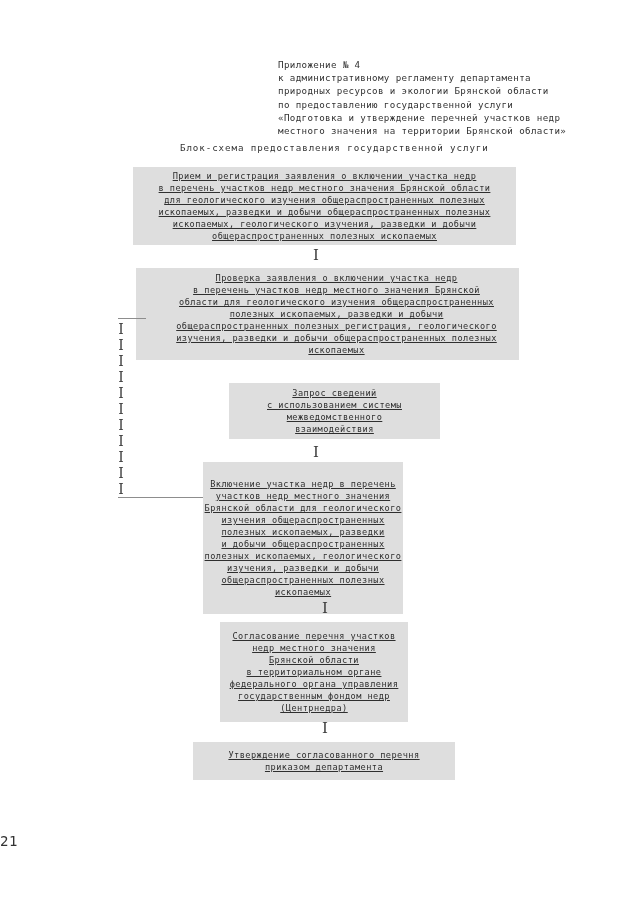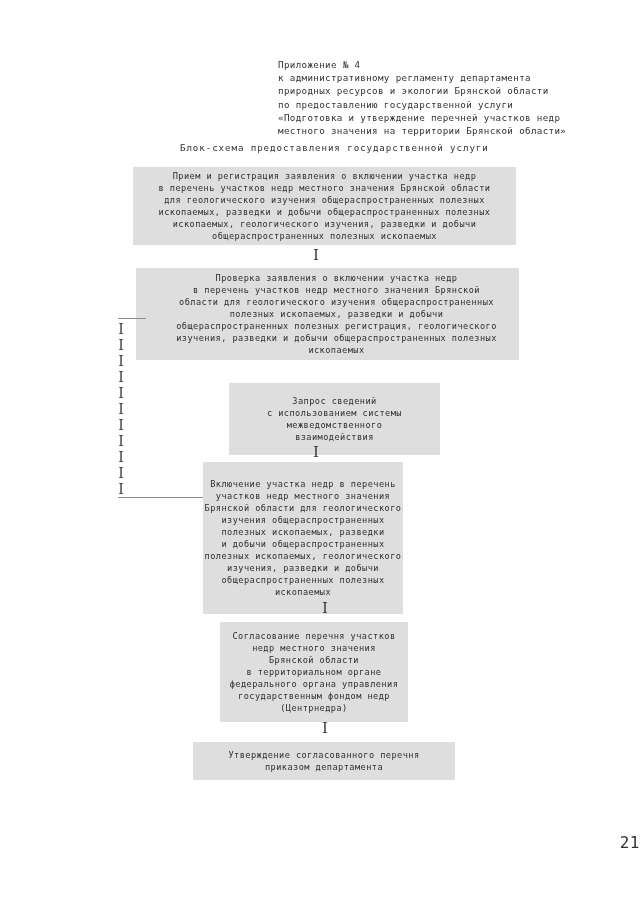--- a/index.html
+++ b/index.html
@@ -62,26 +62,27 @@
     justify-content: center;
     padding: 4px 2px;
   }
   .flow-box .box-line {
     font-size: 8.6px;
     line-height: 12.1px;
     letter-spacing: 0.45px;
     white-space: nowrap;
     text-align: center;
     color: #2f2f2f;
+    text-decoration: underline;
   }
 
   
   #box-1 { left: 133px; top: 167px; width: 383px; height: 78px; }
   #box-2 { left: 136px; top: 268px; width: 383px; height: 92px; padding-left: 20px; }
-  #box-3 { left: 229px; top: 383px; width: 211px; height: 72px; }
+  #box-3 { left: 229px; top: 383px; width: 211px; height: 56px; }
   #box-4 { left: 203px; top: 462px; width: 200px; height: 152px; }
   #box-5 { left: 220px; top: 622px; width: 188px; height: 100px; }
   #box-6 { left: 193px; top: 742px; width: 262px; height: 38px; }
 
   
   .connector {
     position: absolute;
     font-family: "DejaVu Serif", "Liberation Serif", serif;
     font-size: 15px;
     line-height: 15px;
@@ -134,22 +135,22 @@
     color: #3a3a3a;
     height: 16px;
   }
 
   
   .page-number {
     position: absolute;
     left: 0;
     right: 0;
     top: 833px;
-    text-align: right;
-    font-size: 16px;
+    text-align: left;
+    font-size: 14px;
     letter-spacing: 0.5px;
     color: #333333;
   }
 </style>
 </head>
 <body>
 
 <div class="page">
 
   <div class="header-block">

